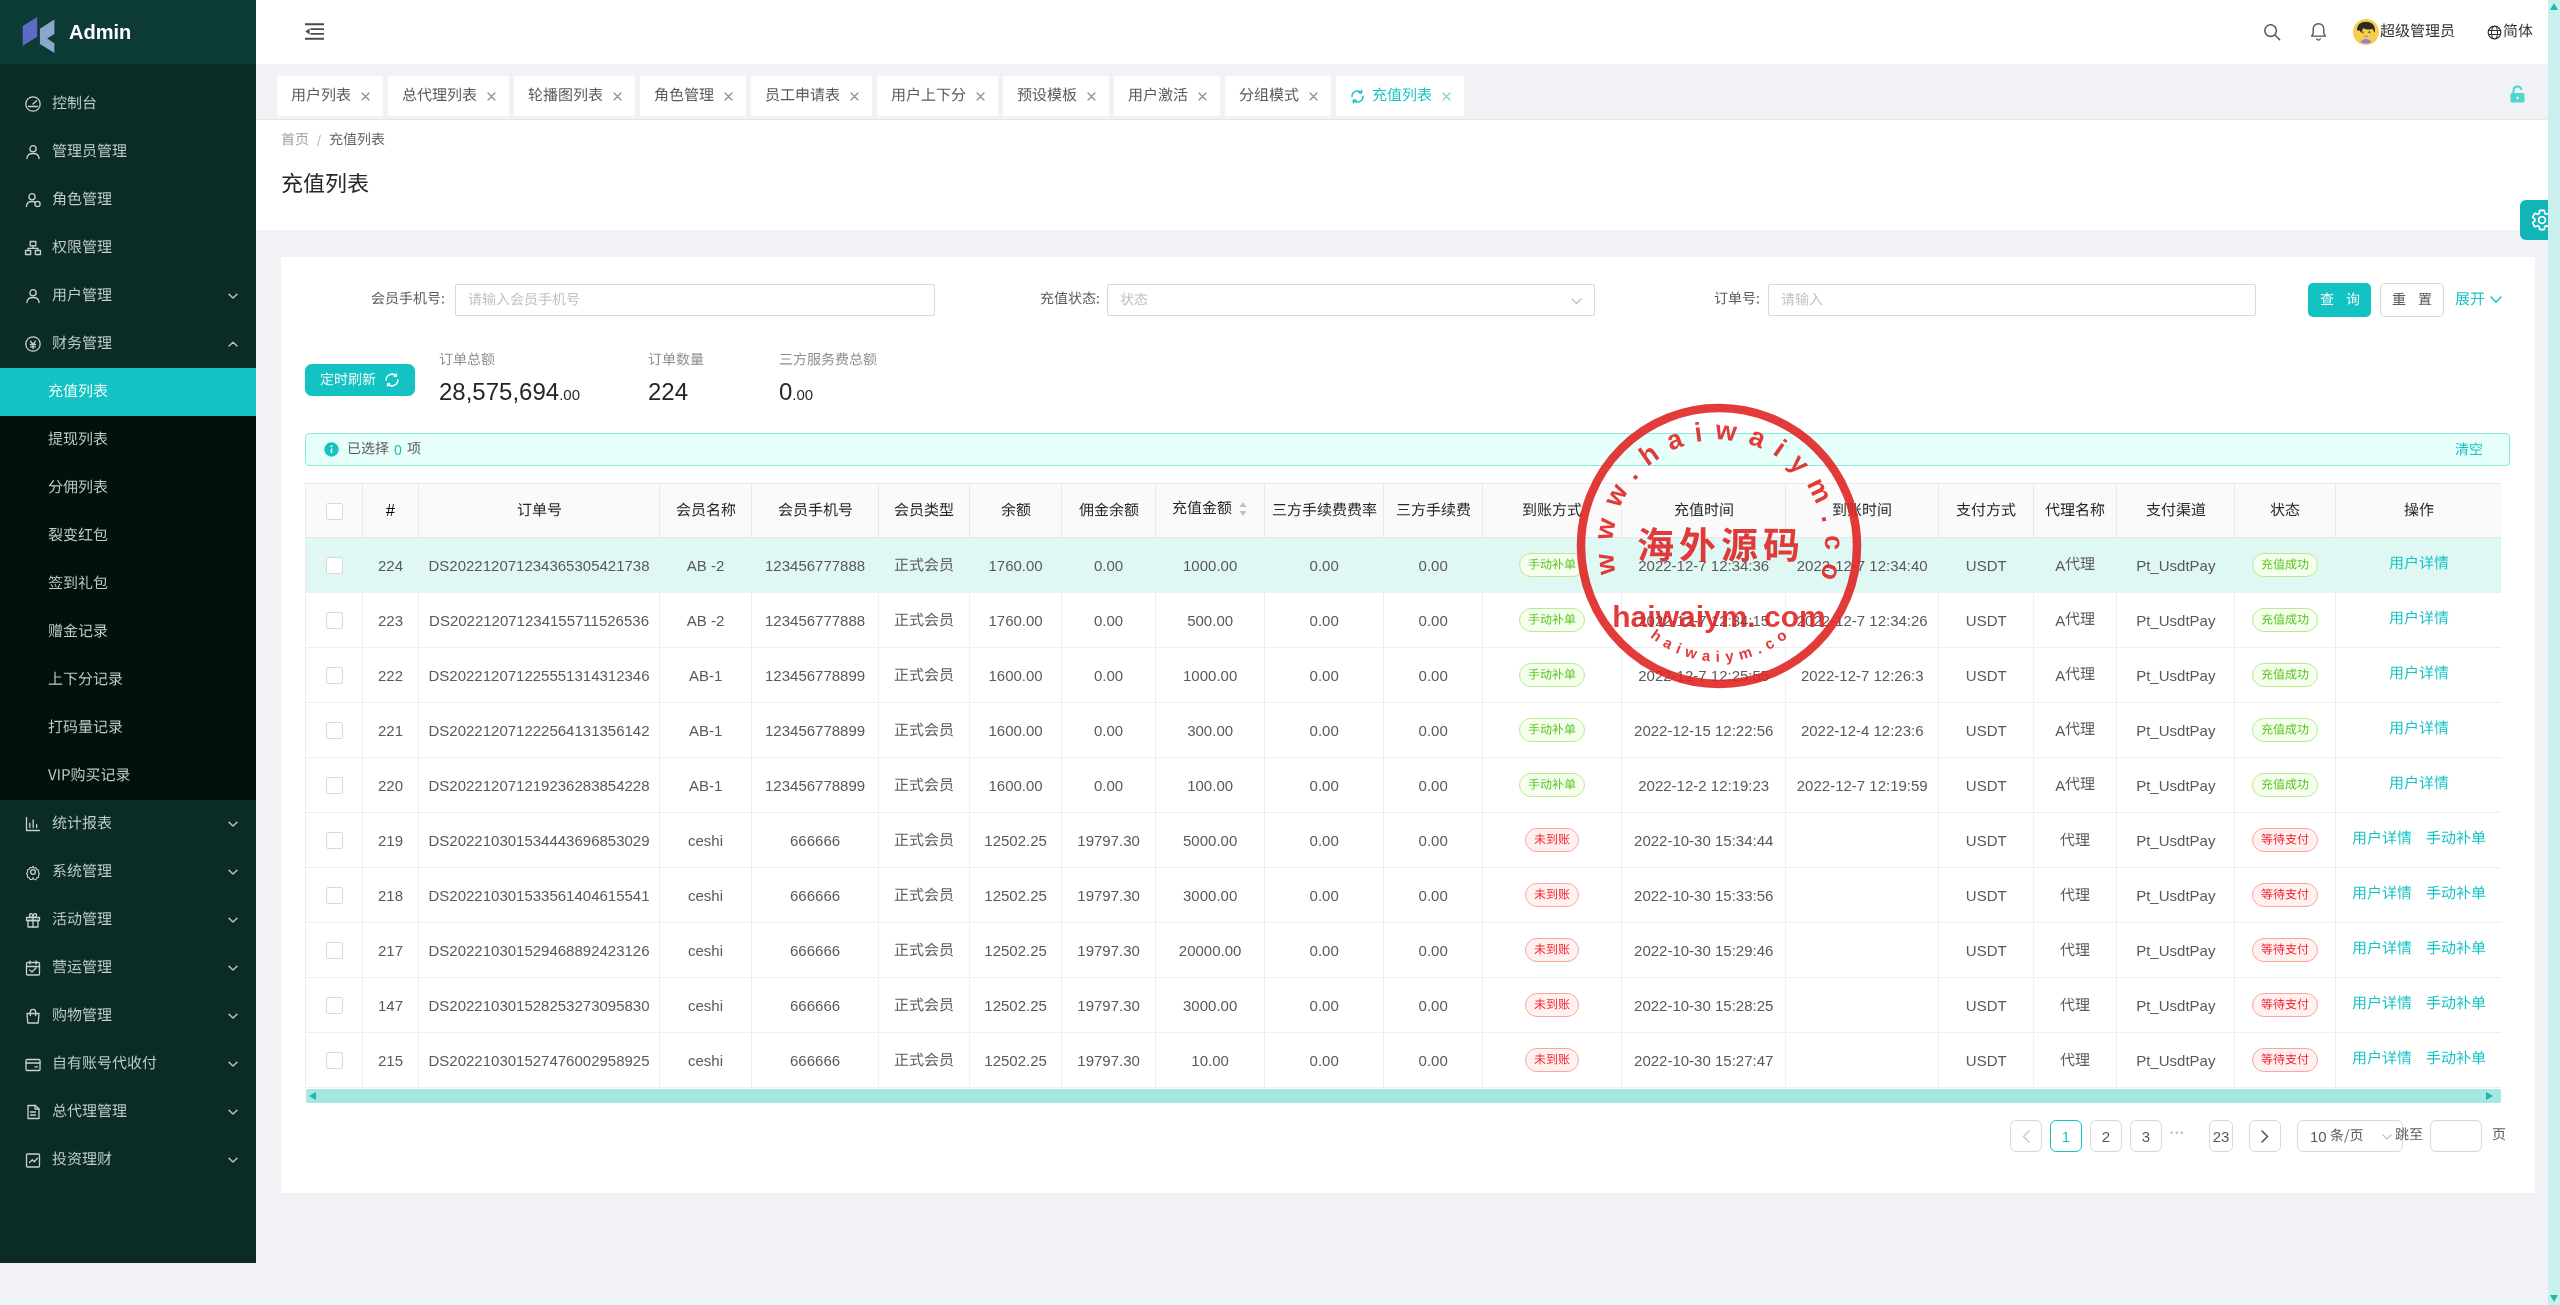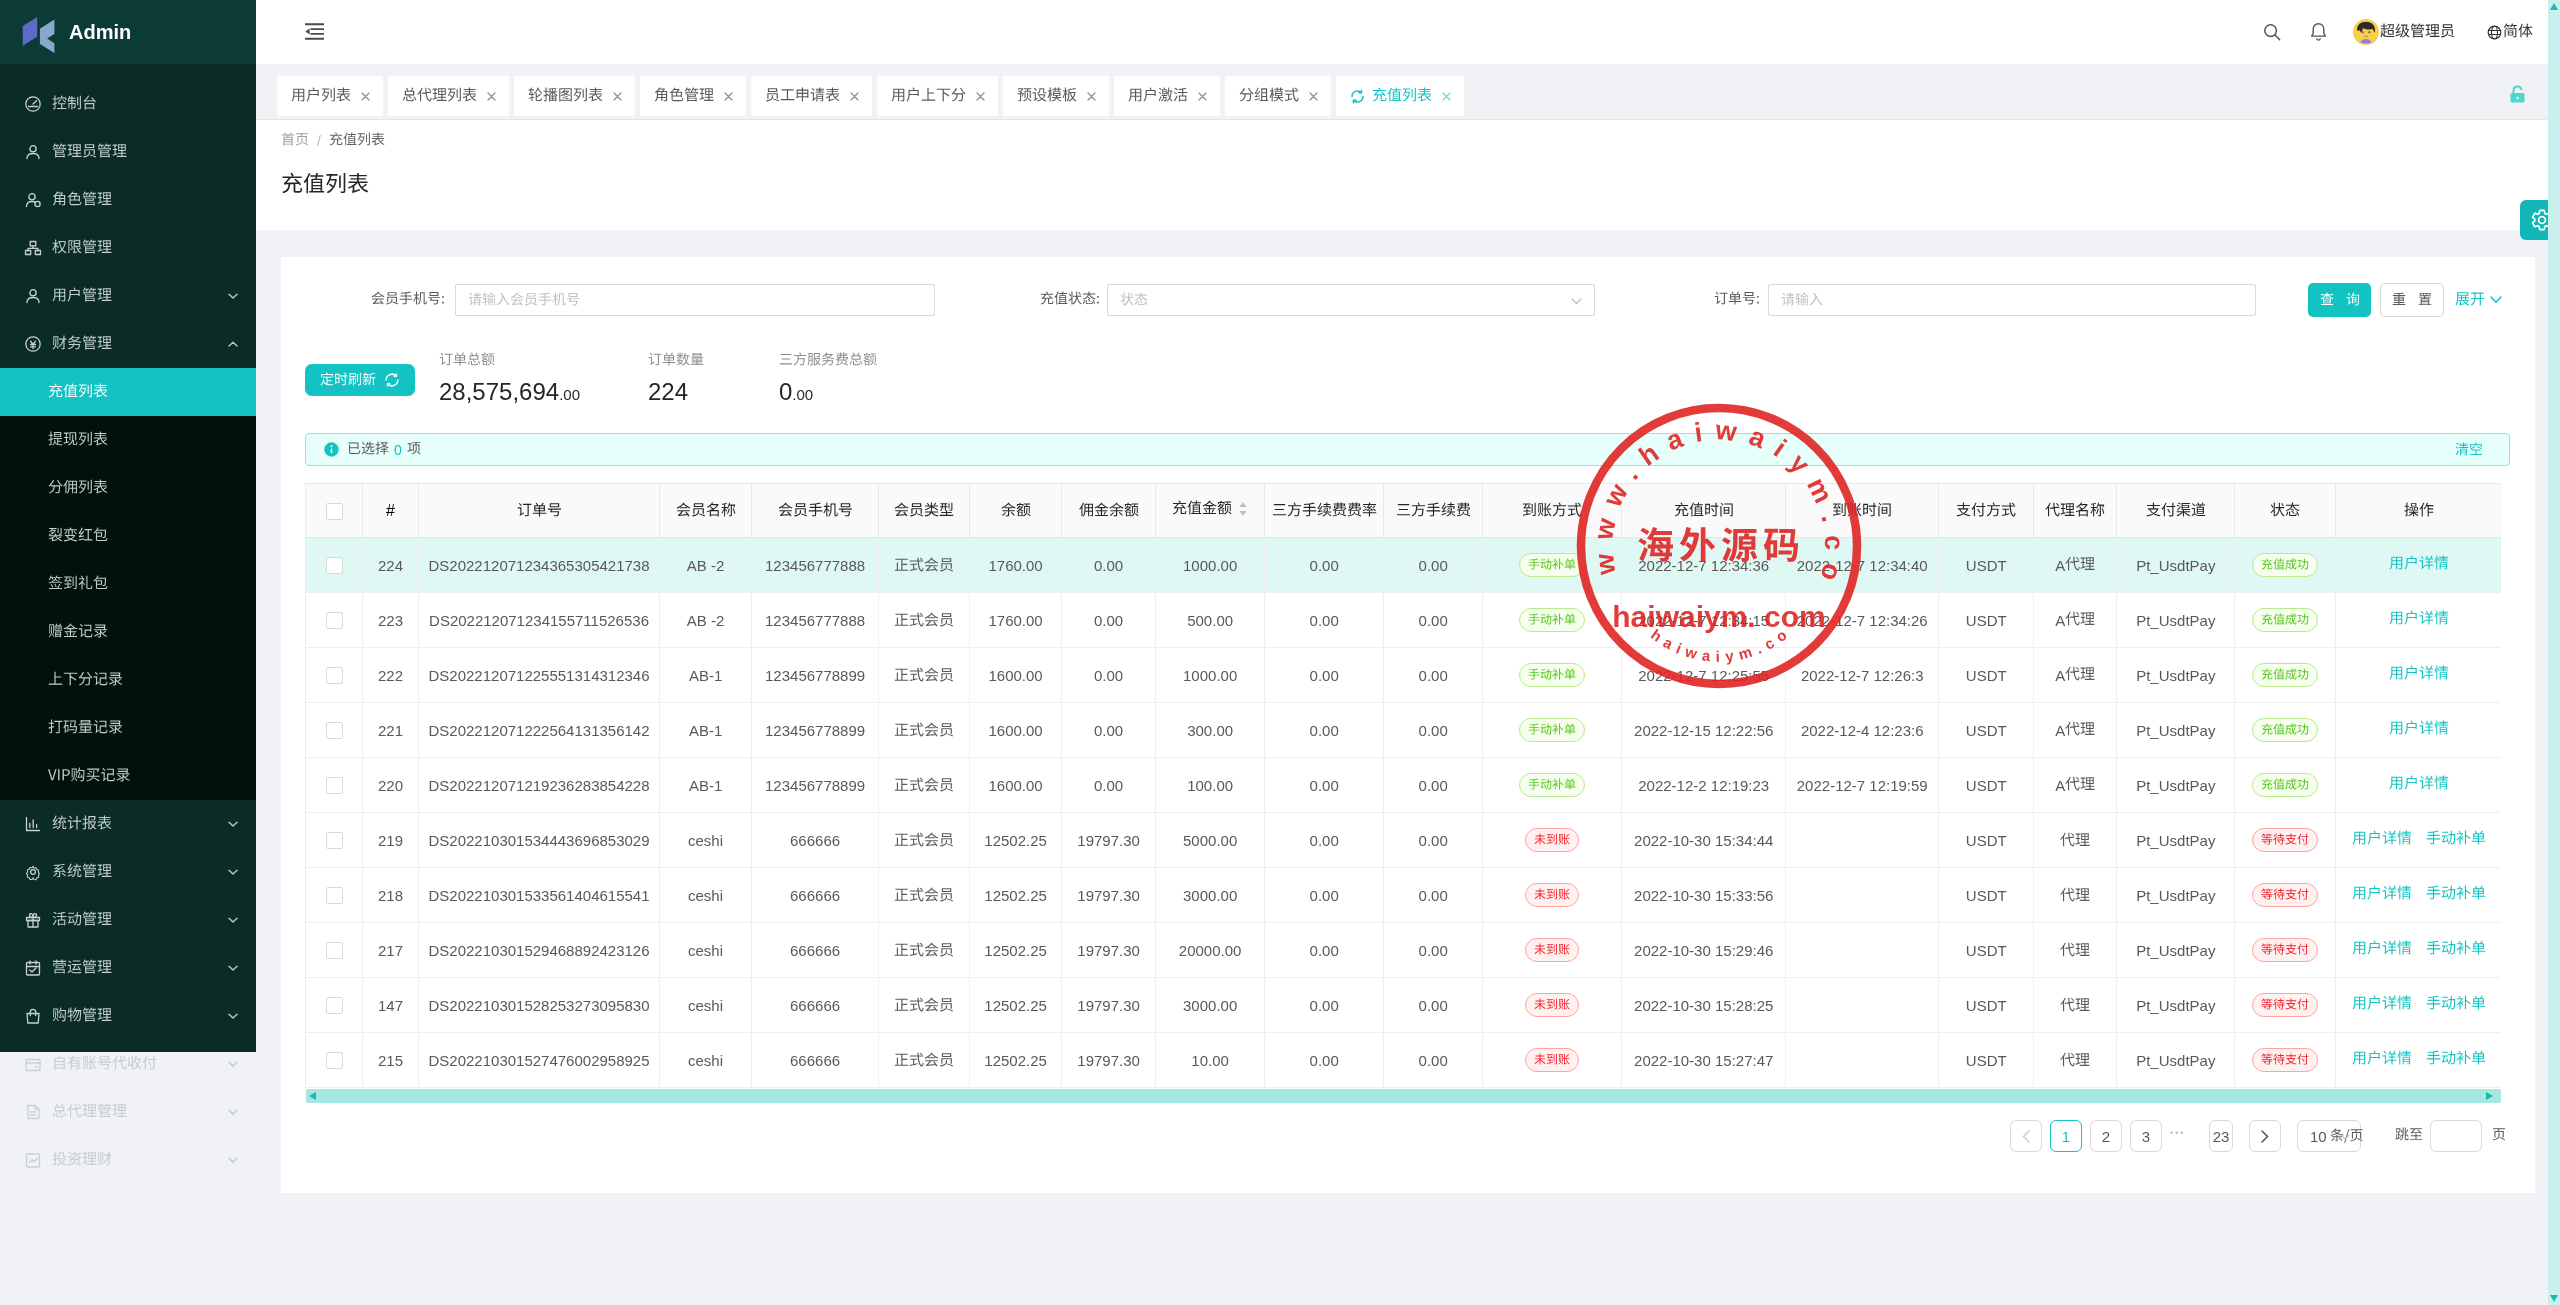--- a/index.html
+++ b/index.html
@@ -1,16 +1,16 @@
 <!DOCTYPE html>
 <html><head><meta charset="utf-8"><style>
 *{margin:0;padding:0;box-sizing:border-box}
 html,body{width:2560px;height:1305px;overflow:hidden;background:#f0f2f5;font-family:"Liberation Sans",sans-serif}
 .tx{display:block}
-.sidebar{position:absolute;left:0;top:0;width:256px;height:1052px;background:#0b2c26;z-index:5}
+.sidebar{position:absolute;left:0;top:0;width:256px;height:1263px;background:#0b2c26;z-index:5}
 .logo{position:absolute;left:0;top:0;width:256px;height:64px;background:#0c3a34;display:flex;align-items:center;padding-left:22px}
 .logotext{color:#fff;font-size:20px;font-weight:bold;margin-left:13px}
 .mi{position:absolute;left:0;width:256px;height:48px;display:flex;align-items:center;padding-left:24px}
 .mi svg{flex:0 0 auto}
 .ml{margin-left:10px}
 .ml2{margin-left:48px}
 .mchev{position:absolute;right:18px;top:21px;line-height:0}
 .subbg{position:absolute;left:0;width:256px;background:#02100e}
 .smi{position:absolute;left:0;width:256px;height:48px;display:flex;align-items:center}
 .smi.active{background:#13c2c2}
@@ -1703,21 +1703,21 @@
 <div class="pbox cur" style="left:2050px;width:32px">1</div>
 <div class="pbox" style="left:2090px;width:32px">2</div>
 <div class="pbox" style="left:2130px;width:32px">3</div>
 <div class="pdots" style="left:2170px">•••</div>
 <div class="pbox" style="left:2209px;width:24px">23</div>
 <div class="pbox" style="left:2249px;width:32px">
     <svg width="8" height="13" viewBox="0 0 8 13">
       <path d="M1 1l5.5 5.5L1 12" stroke="#595959" stroke-width="1.6" fill="none" stroke-linecap="round"></path>
     </svg>
   </div>
-<div class="pbox psel" style="left:2297px;width:64px">
+<div class="pbox psel" style="left:2297px;width:106px">
     <span style="display:inline-flex;align-items:center;gap:3px">10 <svg class="tx" width="33.5" height="17" viewBox="0 0 33.5 17" fill="#595959">
         <g transform="translate(0,12.3) scale(0.014000)">
           <use href="#g136" x="0.0"></use>
           <use href="#g137" x="1000.0"></use>
           <use href="#g81" x="1392.0"></use>
         </g>
       </svg></span>
     <svg style="position:absolute;right:10px;top:13px" width="10" height="6" viewBox="0 0 10 6">
       <path d="M1 1l4 4 4-4" stroke="#bfbfbf" stroke-width="1.2" fill="none" stroke-linecap="round"></path>
     </svg>

